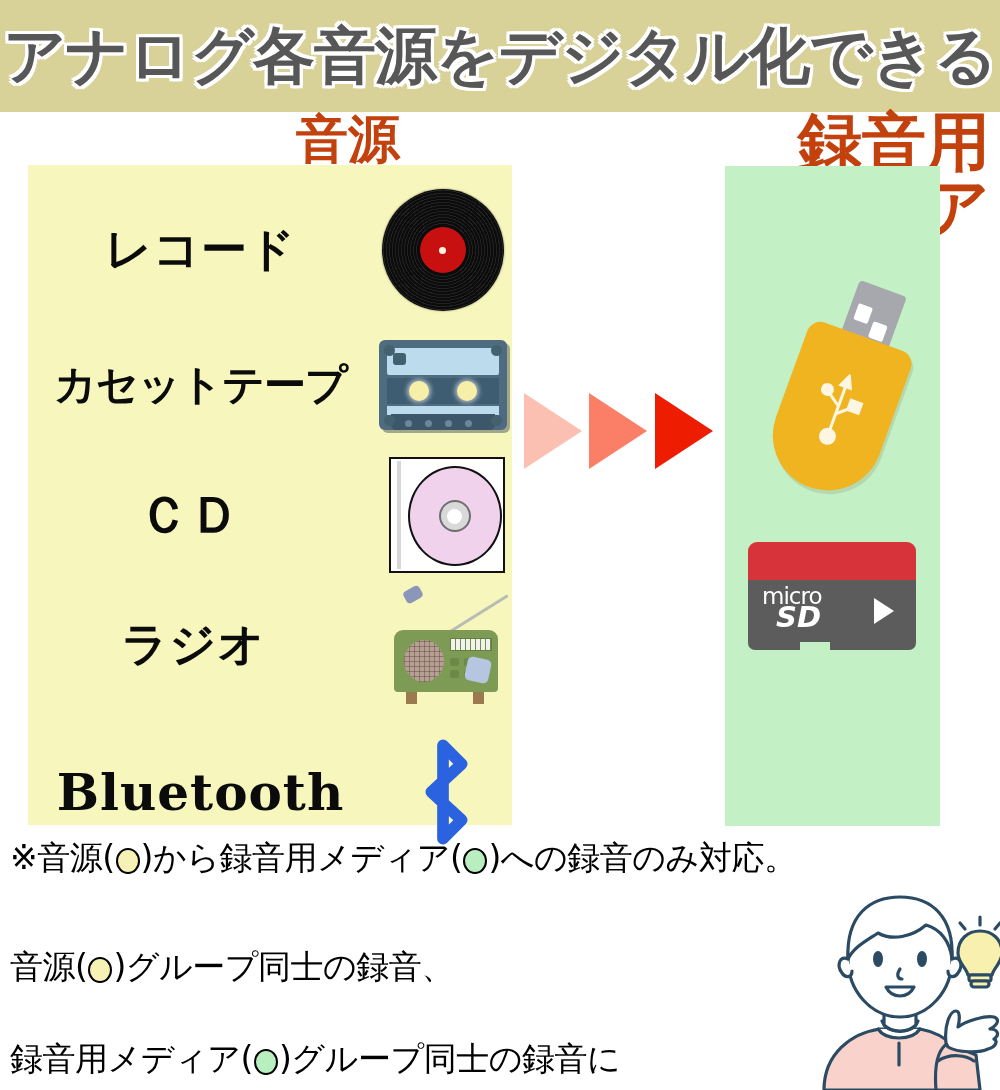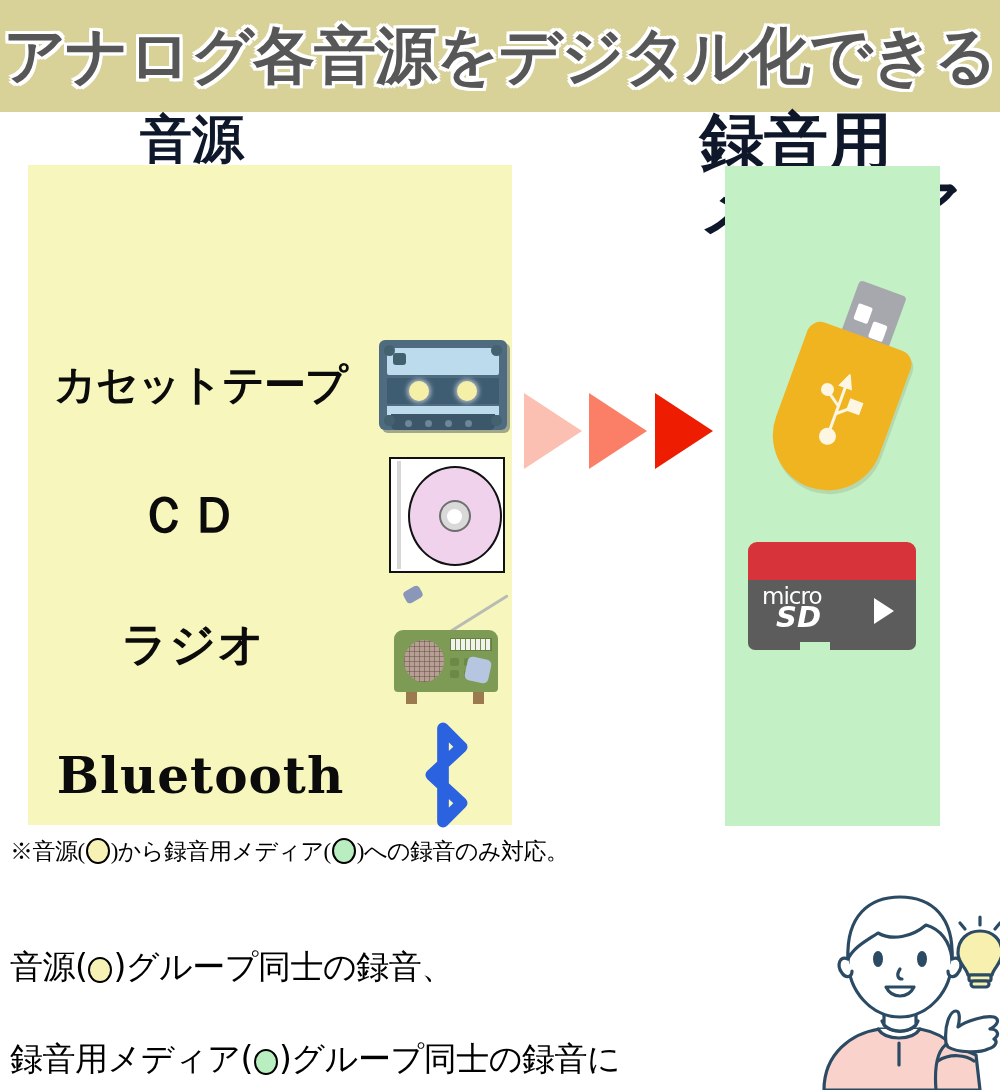--- a/index.html
+++ b/index.html
@@ -39,22 +39,22 @@
       -3px  3px 0 #ffffff,  3px  3px 0 #ffffff,
       -3px  0   0 #ffffff,  3px  0   0 #ffffff,
        0   -3px 0 #ffffff,  0    3px 0 #ffffff;
   }
 
   
   .col-heading {
     position: absolute;
     font-family: "DejaVu Sans", sans-serif;
     font-weight: 700;
-    color: #0f172a;
-    text-align: left;
+    color: #c2410c;
+    text-align: right;
     line-height: 1.02;
     white-space: pre-line;
   }
   #src-heading {
     left: 140px; top: 113px;
     width: 260px;
     font-size: 52px;
   }
   #dst-heading {
     left: 700px; top: 110px;
@@ -446,23 +446,22 @@
 
   
   .note {
     position: absolute;
     font-family: "DejaVu Sans", sans-serif;
     color: #000000;
     white-space: nowrap;
   }
   #note-main {
     left: 10px; top: 836px;
-    font-size: 23px;
+    font-size: 33px;
     letter-spacing: -0.5px;
-    font-family: Liberation Serif, serif;
   }
   #note-body {
     left: 10px; top: 898px;
     font-size: 33px;
     line-height: 46px;
     letter-spacing: -0.5px;
     white-space: pre-line;
   }
   .dot {
     display: inline-block;
@@ -488,20 +487,26 @@
 
 <div class="header-band"></div>
 <div class="header-title">アナログ各音源をデジタル化できる</div>
 
 <div class="col-heading" id="src-heading">音源</div>
 <div class="col-heading" id="dst-heading">録音用
 メディア</div>
 
 <div class="panel" id="source-panel">
 
+  <div class="src-row" style="top:20px;">
+    <div class="src-label">レコード</div>
+    <div class="src-icon">
+      <div class="record"></div>
+    </div>
+  </div>
 
   <div class="src-row" style="top:155px;">
     <div class="src-label wide">カセットテープ</div>
     <div class="src-icon">
       <div class="cassette">
         <div class="top-label"></div>
         <div class="tiny-sq"></div>
         <div class="window-band"></div>
         <div class="reel l"></div>
         <div class="reel r"></div>
@@ -542,21 +547,21 @@
         <div class="radio-dial"></div>
         <div class="radio-btn b1"></div>
           <div class="radio-btn b2"></div>
         <div class="radio-btn b3"></div>
           <div class="radio-btn b4"></div>
         <div class="radio-knob"></div>
       </div>
     </div>
   </div>
 
-  <div class="src-row" style="top:545px;">
+  <div class="src-row" style="top:562px;">
     <div class="src-label latin">Bluetooth</div>
     <div class="src-icon">
       <svg class="bt-icon" viewBox="0 0 60 96">
         <path d="M20 48 L46 24 L30 8 L30 88 L46 72 L20 48 Z" fill="none" stroke="#2a62e0" stroke-width="10" stroke-linejoin="round" stroke-linecap="round"></path>
       </svg>
     </div>
   </div>
 </div>
 
 <div class="arrow" style="left:524px; top:393px; border-left:58px solid #fbc0b2;"></div>

